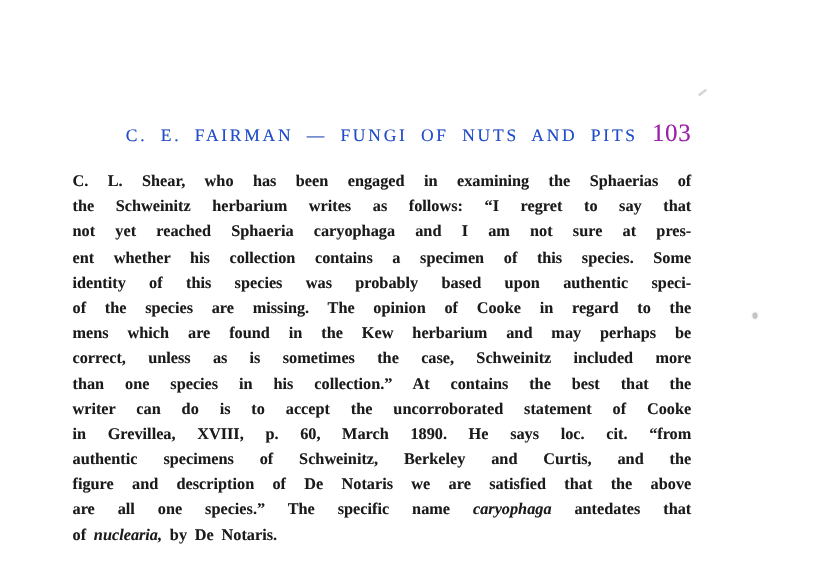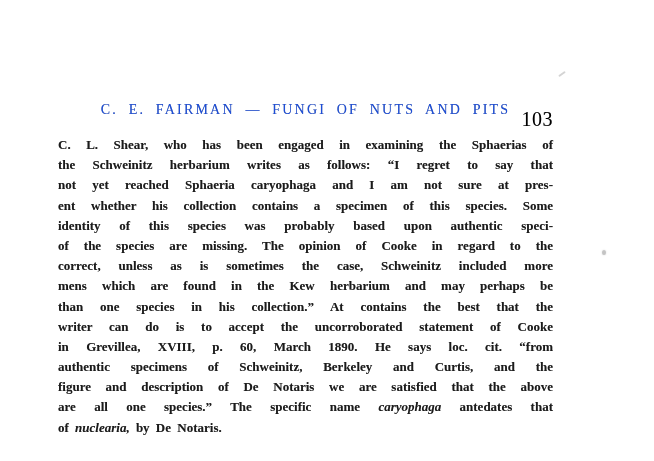--- a/index.html
+++ b/index.html
@@ -33,24 +33,24 @@
     font-size: 14px;
     letter-spacing: 2.2px;
     word-spacing: 5px;
     white-space: nowrap;
     color: #1d4ed8;
     text-shadow: 0 0 0.5px rgba(0,0,0,0.35);
   }
   .page-number {
     position: absolute;
     right: 0;
-    top: 12px;
+    top: 0;
     font-size: 20px;
     letter-spacing: 0.5px;
-    color: #000000;
+    color: #a21caf;
     text-shadow: 0 0 0.5px rgba(0,0,0,0.3);
   }
   
   .body-text {
     position: absolute;
     left: 58px;
     top: 135px;
     width: 495px;
   }
   .line {
@@ -102,22 +102,22 @@
     <span class="page-number">103</span>
   </div>
 
   <div class="body-text" id="body-text">
       <div class="line">C. L. Shear, who has been engaged in examining the Sphaerias of</div>
       <div class="line">the Schweinitz herbarium writes as follows: “I regret to say that</div>
       <div class="line">not yet reached Sphaeria caryophaga and I am not sure at pres-</div>
       <div class="line">ent whether his collection contains a specimen of this species.  Some</div>
       <div class="line">identity of this species was probably based upon authentic speci-</div>
       <div class="line">of the species are missing.  The opinion of Cooke in regard to the</div>
+      <div class="line">mens which are found in the Kew herbarium and may perhaps be</div>
       <div class="line">correct, unless as is sometimes the case, Schweinitz included more</div>
-      <div class="line">mens which are found in the Kew herbarium and may perhaps be</div>
       <div class="line">than one species in his collection.”  At contains the best that the</div>
       <div class="line">writer can do is to accept the uncorroborated statement of Cooke</div>
       <div class="line">in Grevillea, XVIII, p. 60, March 1890.  He says loc. cit. “from</div>
       <div class="line">authentic specimens of Schweinitz, Berkeley and Curtis, and the</div>
       <div class="line">figure and description of De Notaris we are satisfied that the above</div>
       <div class="line">are all one species.”  The specific name <span class="it">caryophaga</span> antedates that</div>
       <div class="line last">of <span class="it">nuclearia,</span> by De Notaris.</div>
     </div>
 
   <div class="speck-1"></div>

